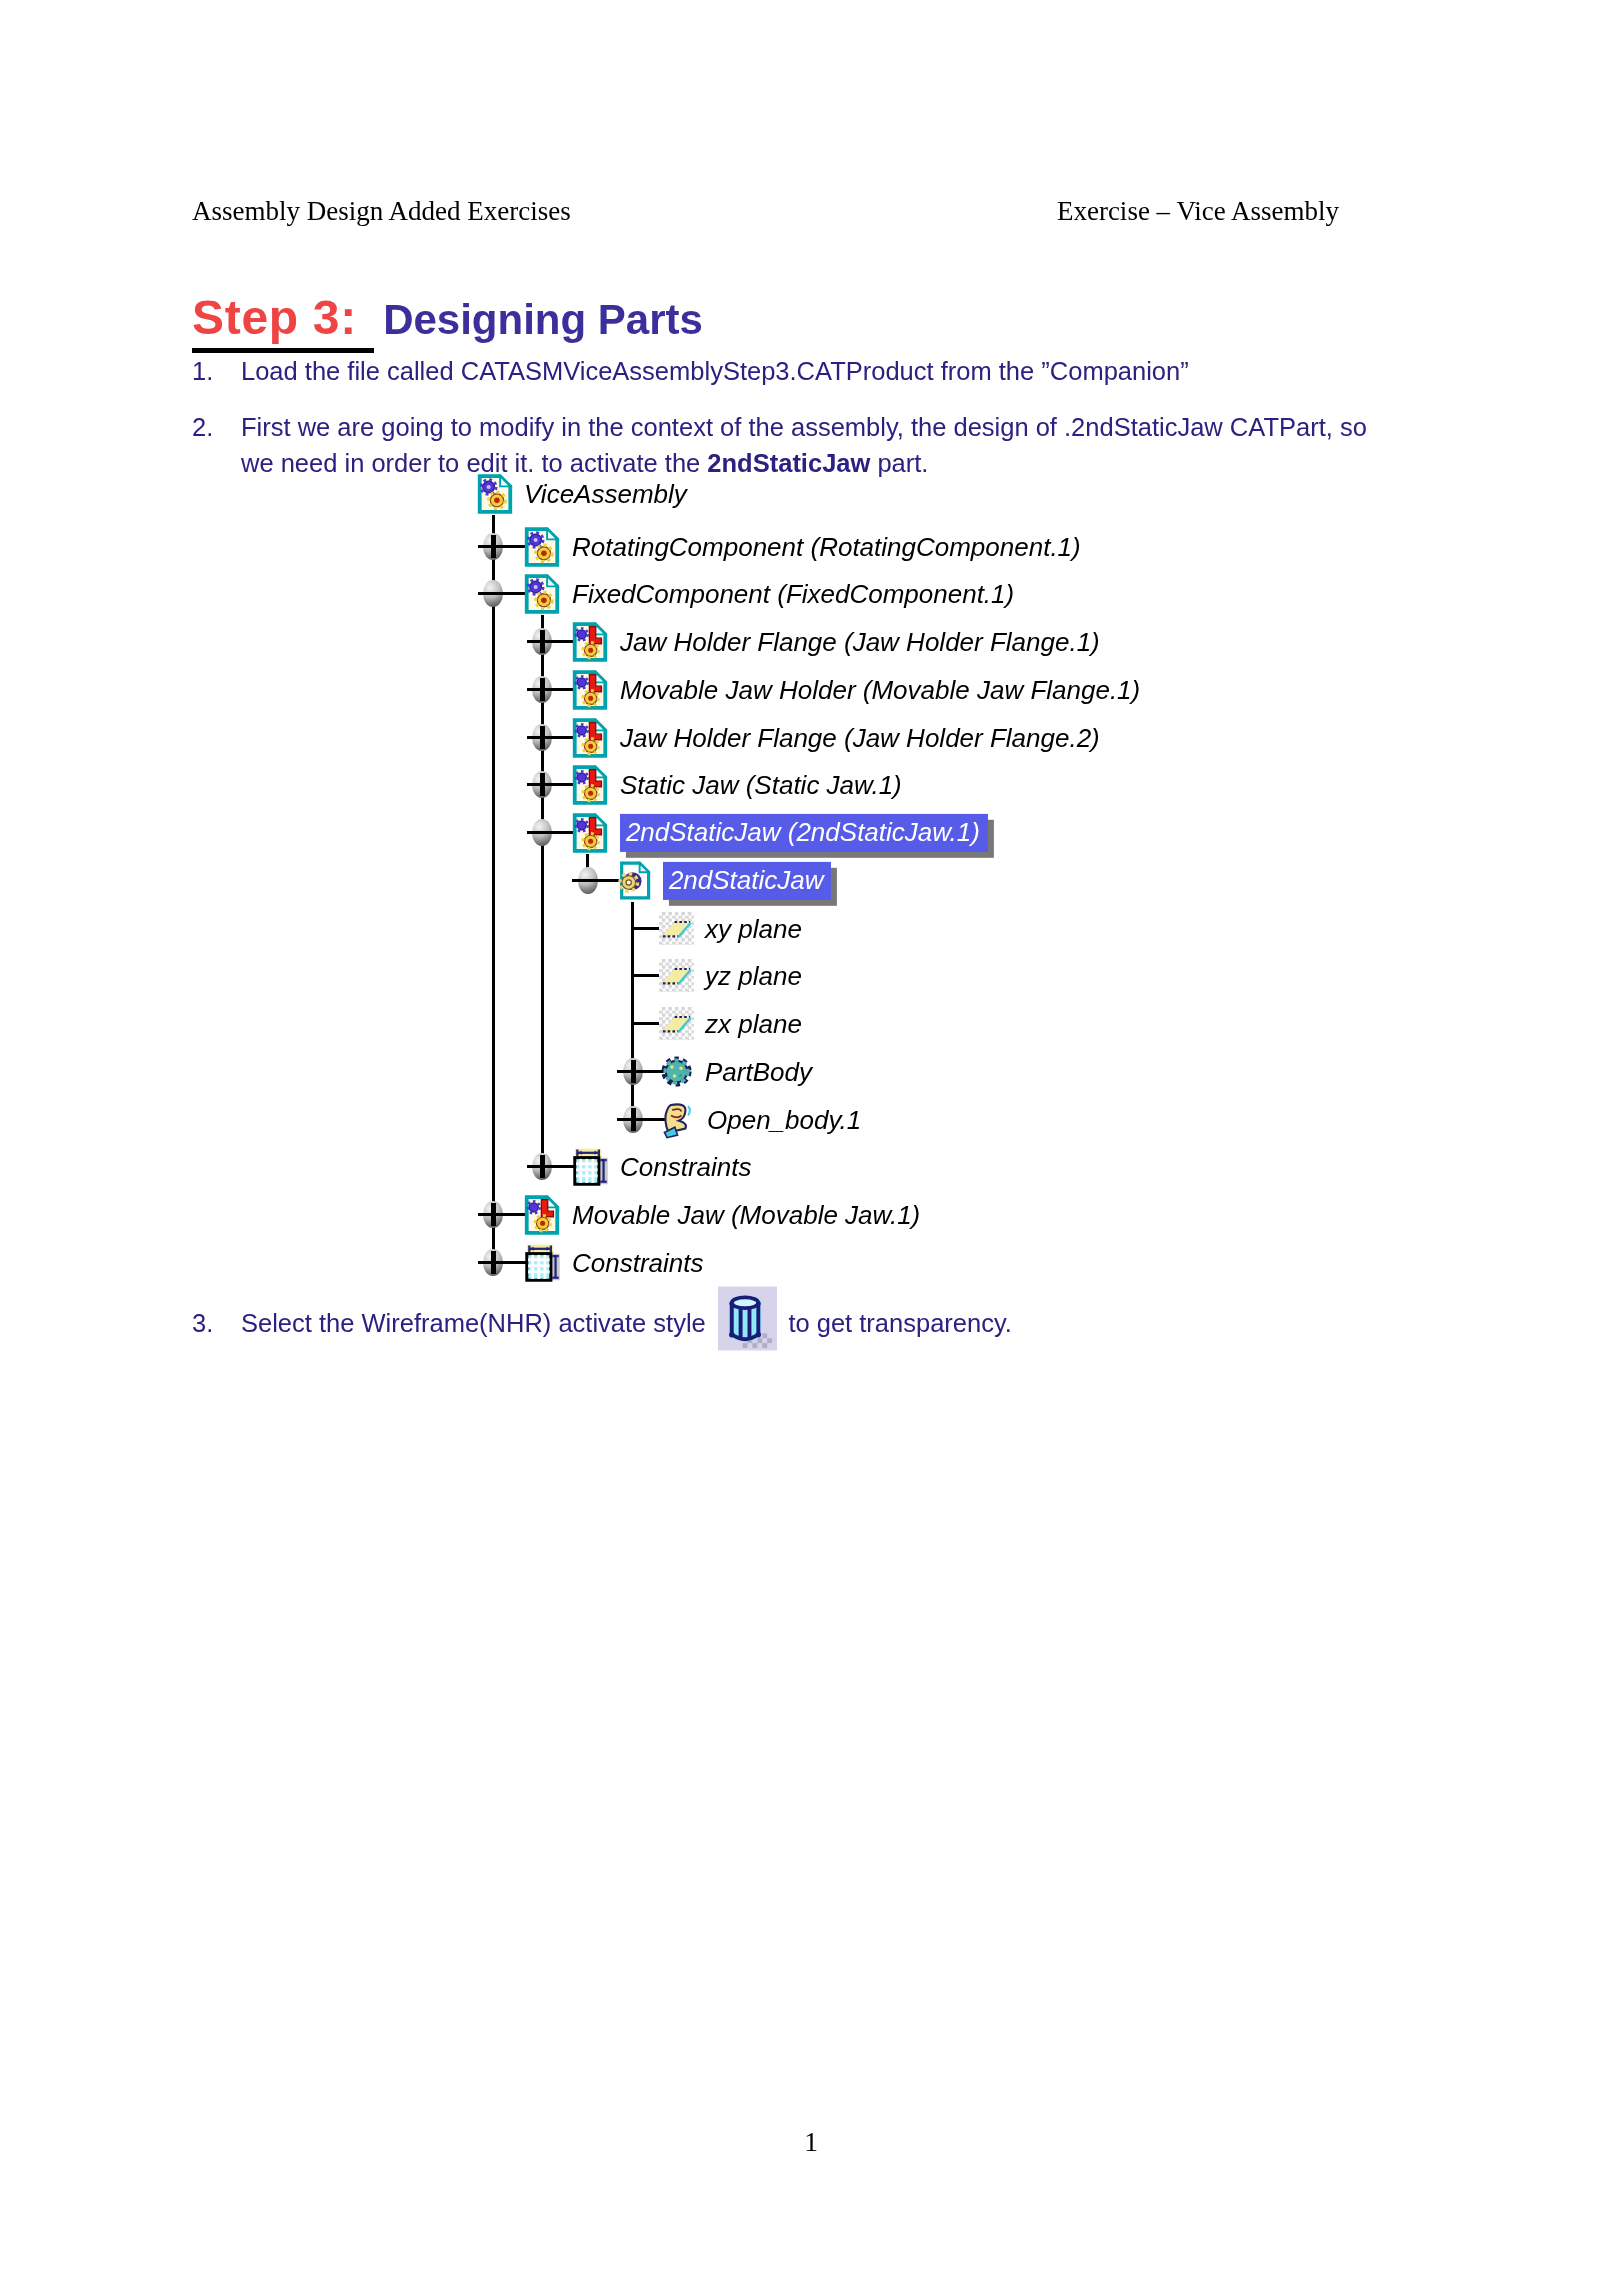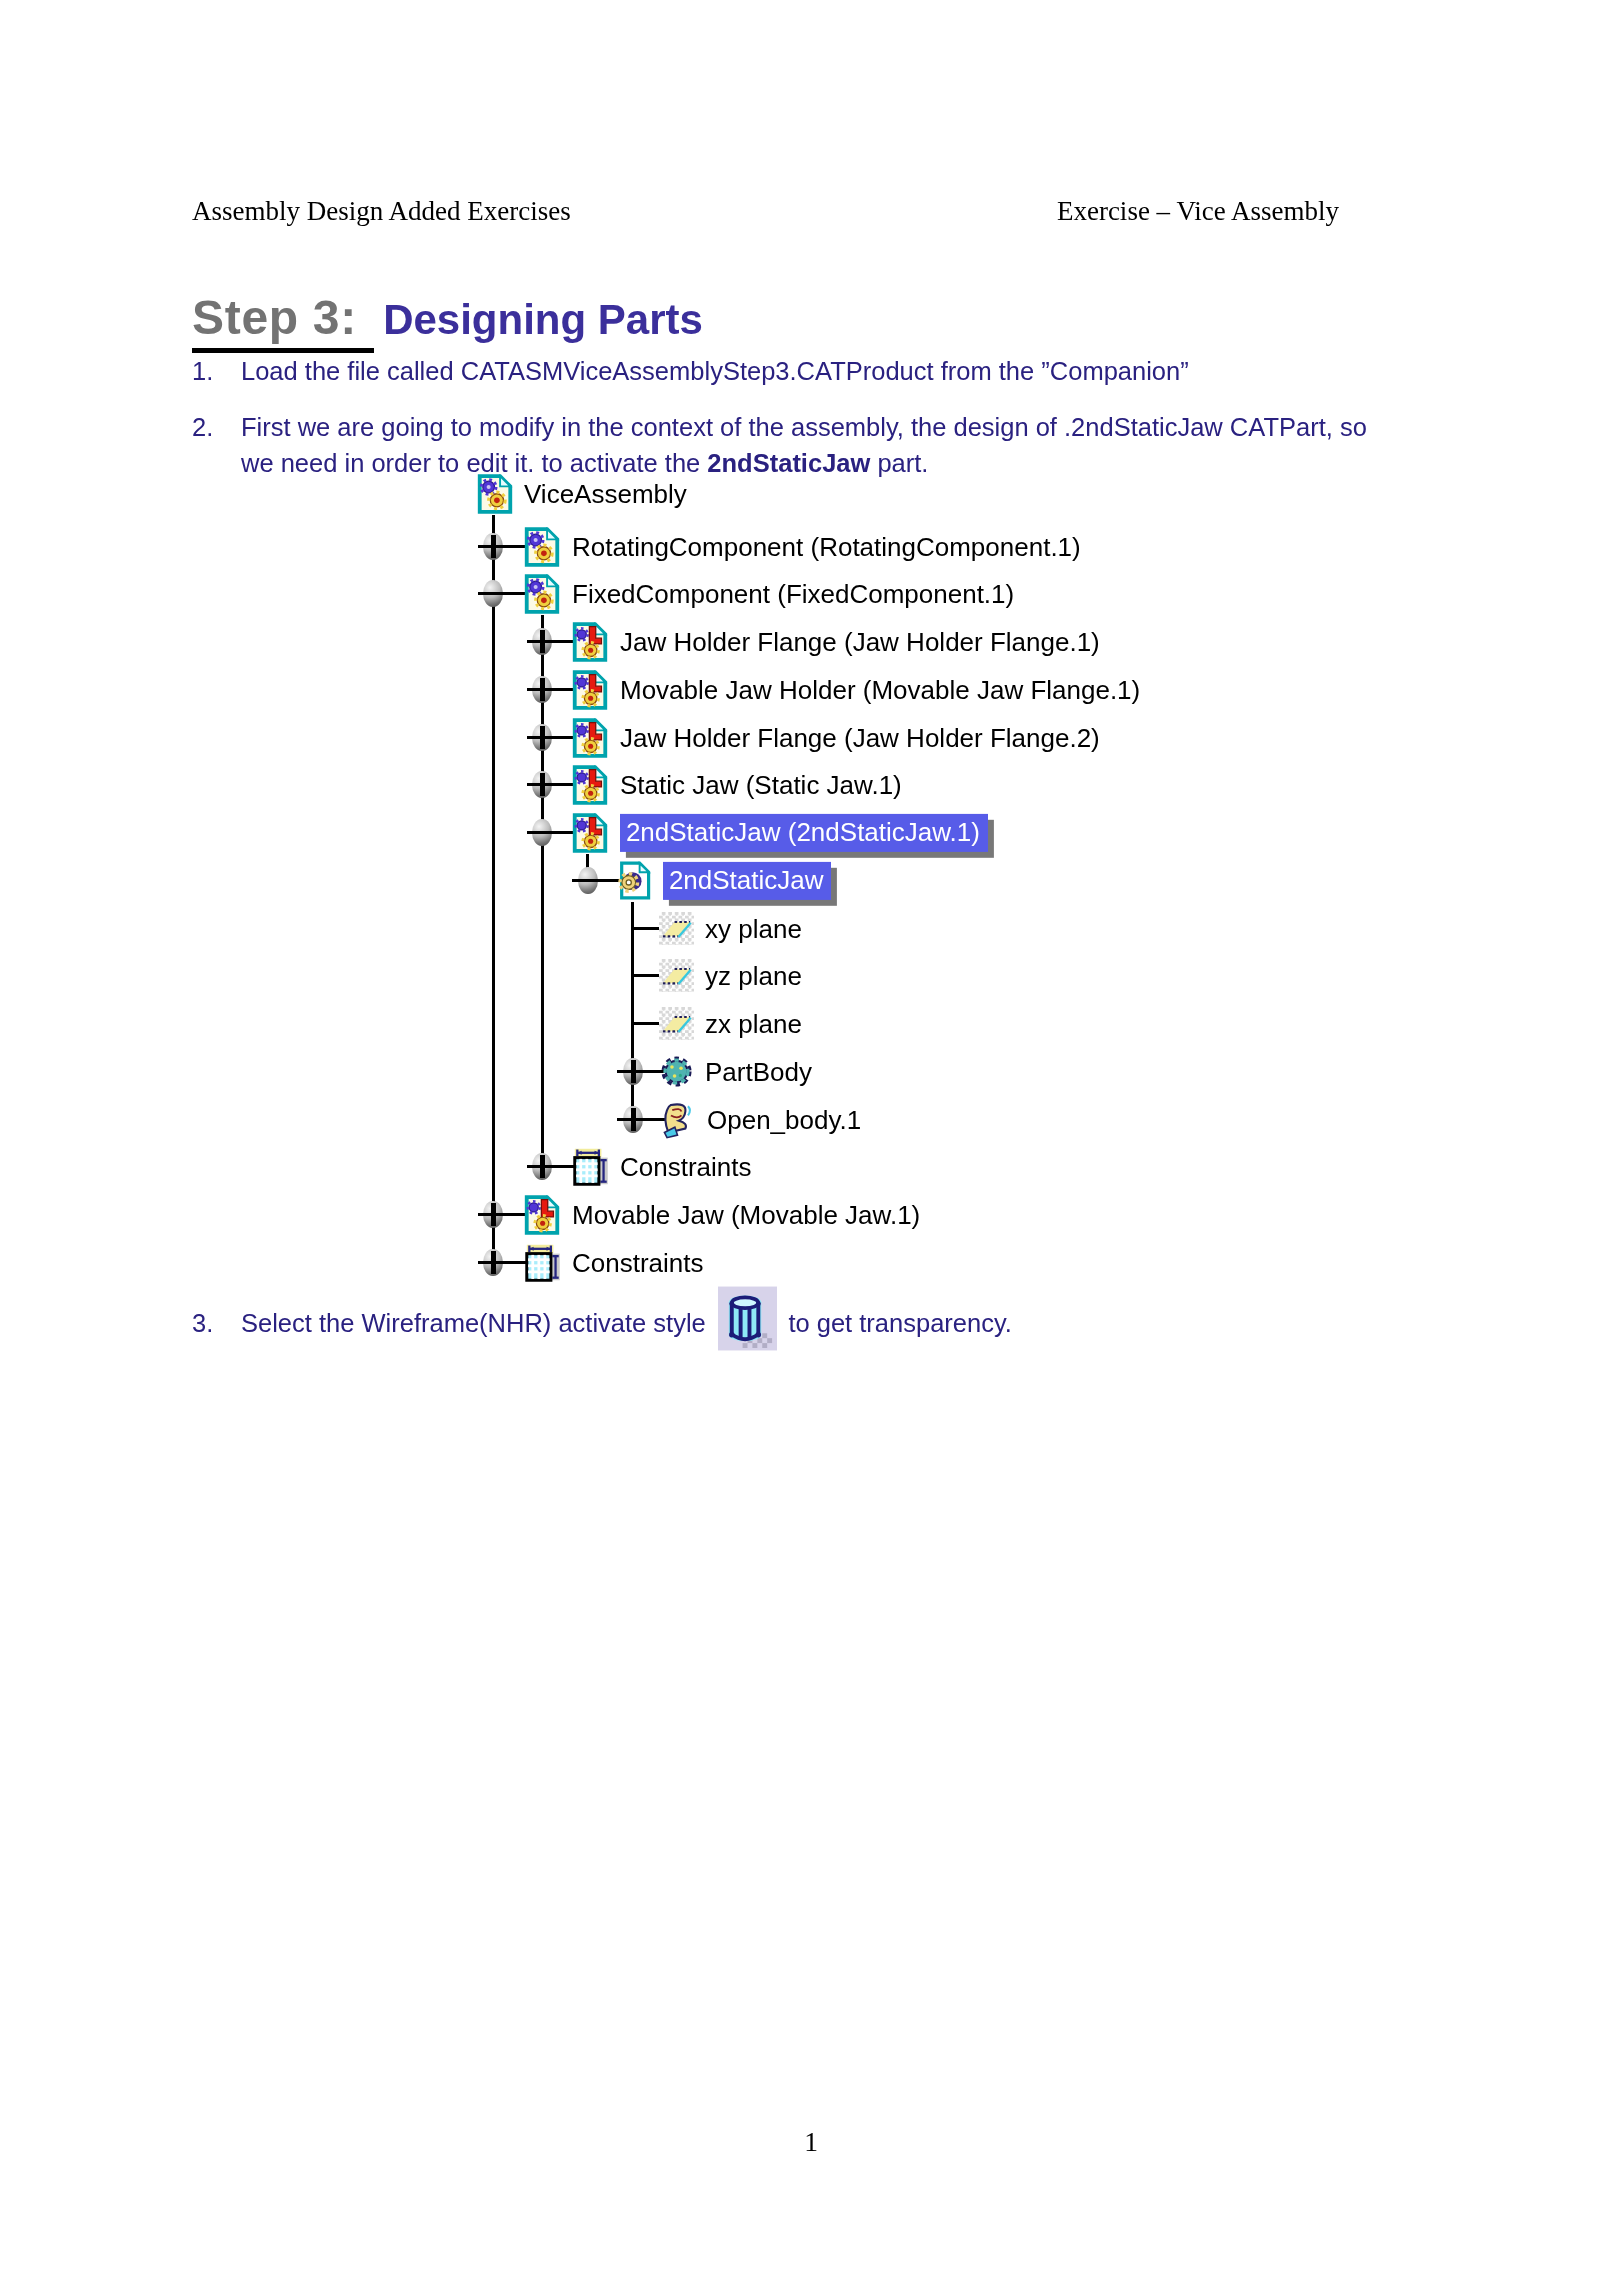--- a/index.html
+++ b/index.html
@@ -10,39 +10,39 @@
   
   .hdr{
     position:absolute; top:196px; font-family:"Liberation Serif", serif;
     font-size:27px; color:#000;
   }
   .hdr-left{left:192px;}
   .hdr-right{right:283px;}
   
   .title{position:absolute; left:192px; top:290px; white-space:nowrap;}
   .title .step{
-    display:inline-block; font-size:48px; font-weight:bold; color:#737373;
+    display:inline-block; font-size:48px; font-weight:bold; color:#ef4444;
     border-bottom:5.9px solid #000; padding:0 17px 3.3px 0; letter-spacing:0.7px;
   }
   .title .rest{
     font-size:42px; font-weight:bold; color:#3B2F9B; margin-left:9.2px;
   }
   
   .item{position:absolute; left:192px; color:#2A2180; font-size:25.5px; line-height:36px;}
   .item .num{position:absolute; left:0; top:0;}
   .item .body{margin-left:49px;}
   .b{font-weight:bold;}
   #item1{top:353px;}
   #item2{top:409px;}
   #item3{top:1286px; display:flex; align-items:flex-end; width:1112px;}
   #item3 .num3{width:49px; padding-bottom:10.5px;}
   #item3 .t{padding-bottom:10.5px; white-space:nowrap;}
   #item3 .iconbox{margin:0 11.8px; flex:0 0 auto;}
   
-  #tree{position:absolute; left:0; top:0; width:1414px; height:1308px; pointer-events:none;}
+  #tree{position:absolute; left:0; top:0; width:1414px; height:1308px; pointer-events:none;font-style:italic;}
   .vline{position:absolute; width:3.3px; background:#000;}
   .tree-row{position:absolute; left:0; height:48px; width:1622px;}
   .hbar{position:absolute; height:3.9px; background:#000; top:21.6px;}
   .sphere{
     position:absolute; width:19.6px; height:27.5px; top:9.8px; border-radius:50%;
     background:radial-gradient(circle at 35% 28%, #F4F4F4, #BDBDBD 42%, #757575 72%, #474747);
   }
   .vplus{position:absolute; width:4.6px; height:23.6px; top:11.8px; background:#000;}
   .ticon{position:absolute; display:block;}
   .ticon svg{display:block; width:100%; height:100%;}

